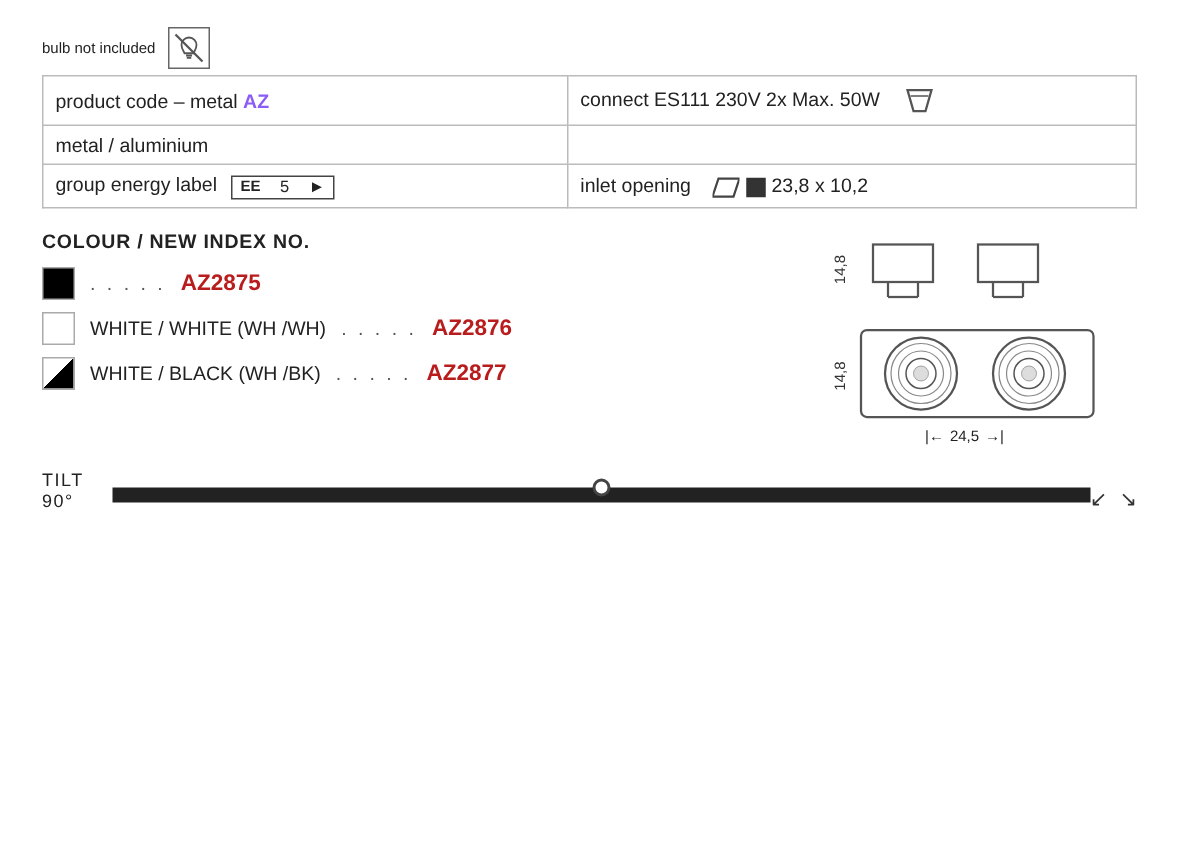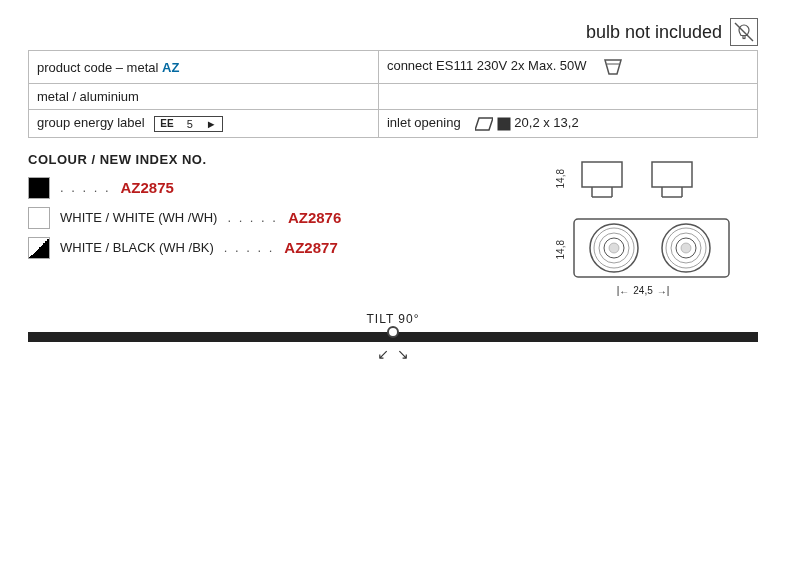--- a/index.html
+++ b/index.html
@@ -21,45 +21,45 @@
     .title {
       font-size: 22px;
       font-weight: 900;
       letter-spacing: 1px;
       margin-bottom: 8px;
     }
 
     
     .bulb-row {
       display: flex;
-      justify-content: flex-end;
+      justify-content: flex-start;
       align-items: center;
       gap: 8px;
       margin-bottom: 4px;
-      font-size: 18px;
+      font-size: 10px;
     }
 
     
     .specs-table {
       width: 100%;
       border-collapse: collapse;
       margin-bottom: 14px;
     }
     .specs-table td {
       border: 1px solid #bbb;
       padding: 5px 8px;
       vertical-align: middle;
       font-size: 13px;
     }
     .specs-table td:first-child {
       width: 48%;
     }
     .look-az {
       font-weight: bold;
-      color: #0369a1;
+      color: #8b5cf6;
     }
     .energy-label {
       display: inline-flex;
       align-items: center;
       border: 1.5px solid #444;
       padding: 1px 5px;
       font-size: 11px;
       gap: 13px;
       margin-left: 6px;
     }
@@ -131,21 +131,21 @@
       flex-direction: column;
       align-items: center;
       gap: 10px;
       min-width: 230px;
     }
 
     
     .tilt-section {
       margin-top: 16px;
       display: flex;
-      flex-direction: column;
+      flex-direction: row;
       align-items: center;
     }
     .tilt-label {
       font-size: 12px;
       letter-spacing: 1px;
       margin-bottom: 6px;
     }
     .tilt-arrows {
       display: flex;
       gap: 8px;
@@ -203,21 +203,21 @@
       </td>
       <td>
         <span>inlet opening</span>
         &nbsp;&nbsp;
         <svg width="18" height="14" viewBox="0 0 18 14" style="vertical-align:middle;">
           <polygon points="4,1 18,1 14,13 0,13" fill="none" stroke="#444" stroke-width="1.5"></polygon>
         </svg>
         <svg width="14" height="14" viewBox="0 0 14 14" style="vertical-align:middle;">
           <rect x="1" y="1" width="12" height="12" fill="#333" stroke="#333" stroke-width="1"></rect>
         </svg>
-        <span>20,2 x 13,2</span>
+        <span>23,8 x 10,2</span>
       </td>
     </tr>
   </tbody>
     </table>
 
   <div class="colour-grid">
 
     <div class="colour-list">
       <div class="colour-title">COLOUR / NEW INDEX NO.</div>
 

